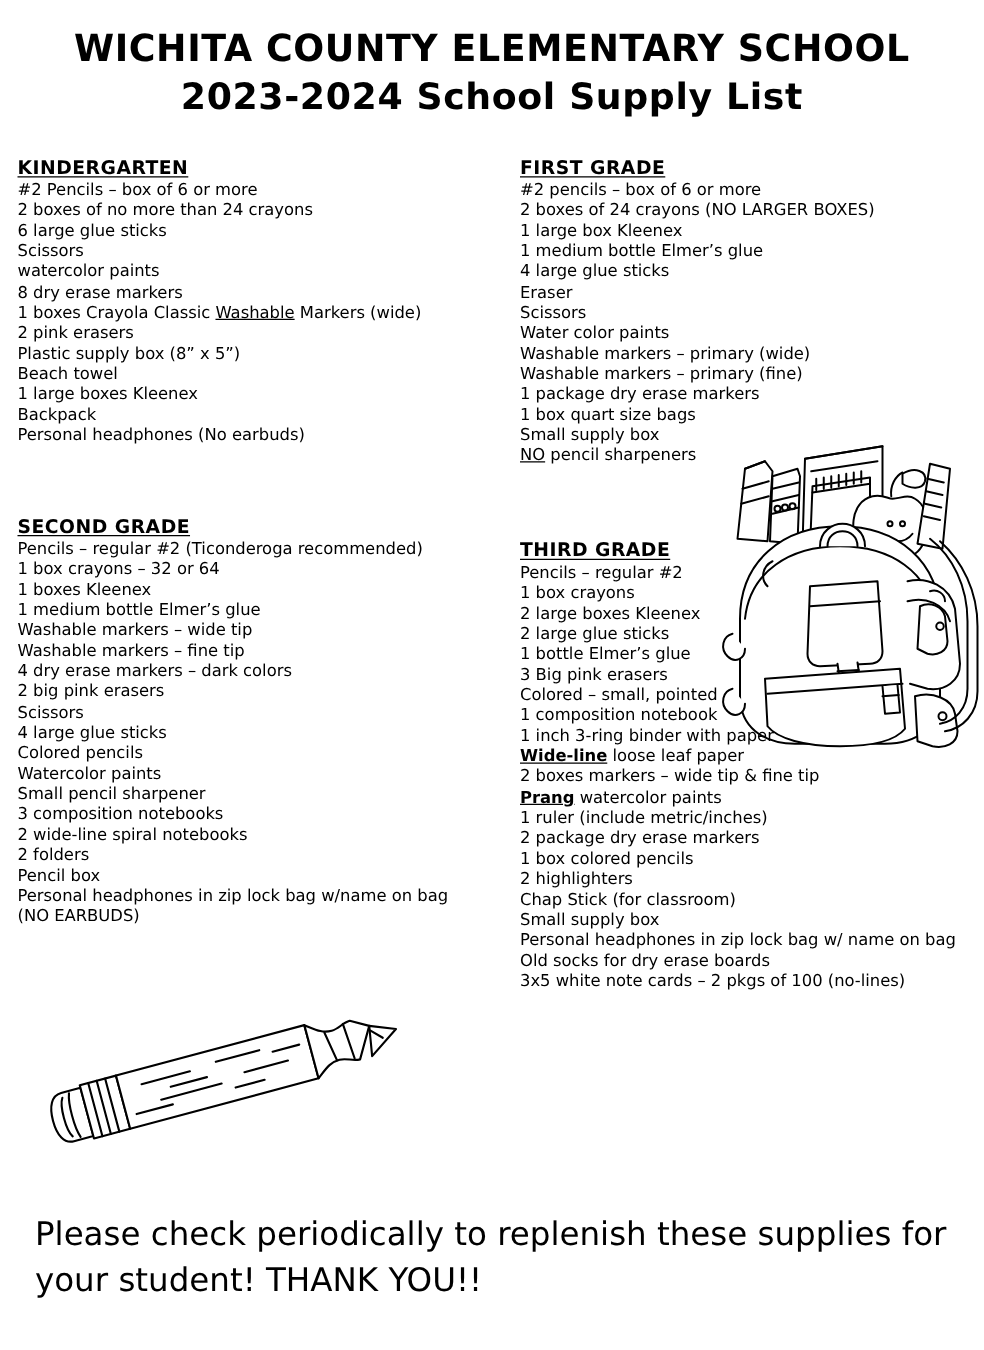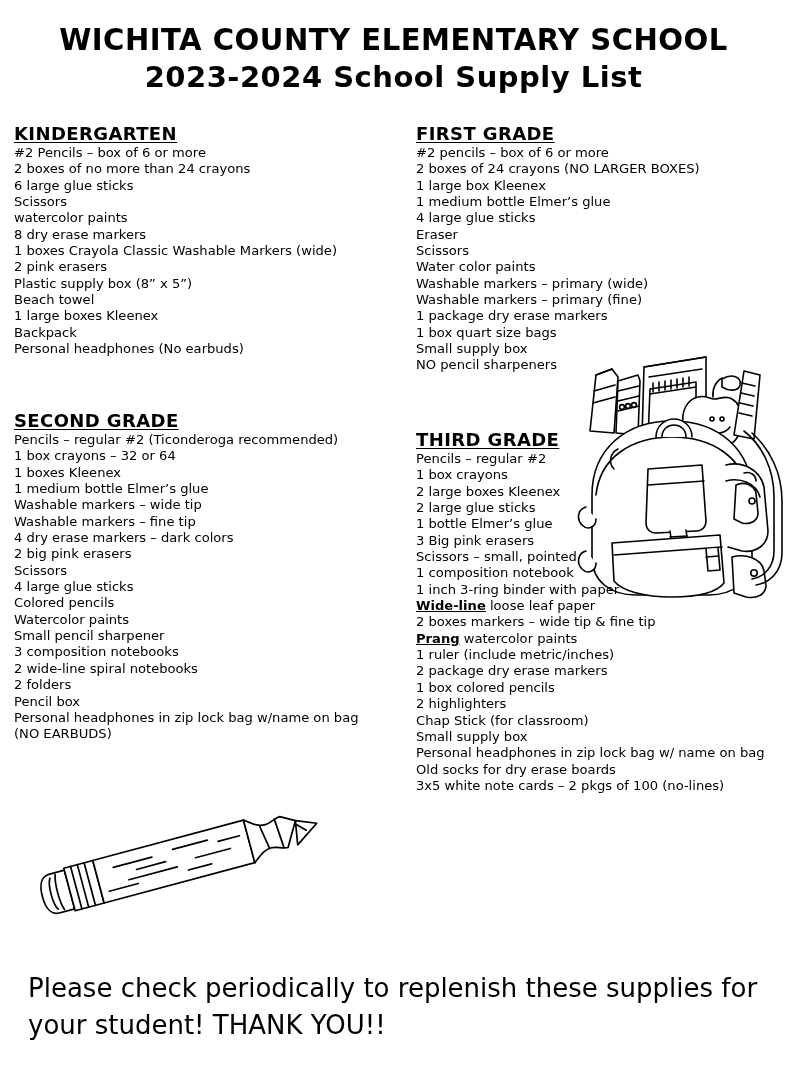--- a/index.html
+++ b/index.html
@@ -48,39 +48,39 @@
     font-size: 13.1px;
     line-height: 16.35px;
   }
   #col-left  { left: 14px;  width: 390px; }
   #col-right { left: 416px; width: 371px; }
 
   .section { position: absolute; left: 0; width: 100%; }
 
   .section-heading {
     font-weight: bold;
-    font-size: 18px;
+    font-size: 15px;
     line-height: 20px;
     text-decoration: underline;
     text-underline-offset: 2px;
     letter-spacing: 0.4px;
     margin-bottom: 1px;
     white-space: nowrap;
   }
   .supply-list {
     list-style: none;
     margin: 0;
     padding: 0;
   }
   .supply-list li {
     white-space: nowrap;
     font-size: 13.1px;
     line-height: 16.35px;
   }
-  .u  { text-underline-offset: 1px; }
+  .u  { text-decoration: underline; text-underline-offset: 1px; }
   .bu { font-weight: bold; text-decoration: underline; text-underline-offset: 1px; }
 
   
   #sec-kindergarten { top: 124px; }
   #sec-second       { top: 411px; }
   #sec-first        { top: 124px; }
   #sec-third        { top: 430px; }
 
   
   #backpack-illustration {
@@ -291,21 +291,21 @@
 
   <div class="section" id="sec-third">
     <div class="section-heading">THIRD GRADE</div>
     <ul class="supply-list">
       <li>Pencils – regular #2</li>
       <li>1 box crayons</li>
       <li>2 large boxes Kleenex</li>
       <li>2 large glue sticks</li>
       <li>1 bottle Elmer’s glue</li>
       <li>3 Big pink erasers</li>
-      <li>Scissors – small, pointed</li>
+      <li>Colored – small, pointed</li>
       <li>1 composition notebook</li>
       <li>1 inch 3-ring binder with paper</li>
       <li><span class="bu">Wide-line</span> loose leaf paper</li>
       <li>2 boxes markers – wide tip &amp; fine tip</li>
       <li><span class="bu">Prang</span> watercolor paints</li>
       <li>1 ruler (include metric/inches)</li>
       <li>2 package dry erase markers</li>
       <li>1 box colored pencils</li>
       <li>2 highlighters</li>
       <li>Chap Stick (for classroom)</li>

